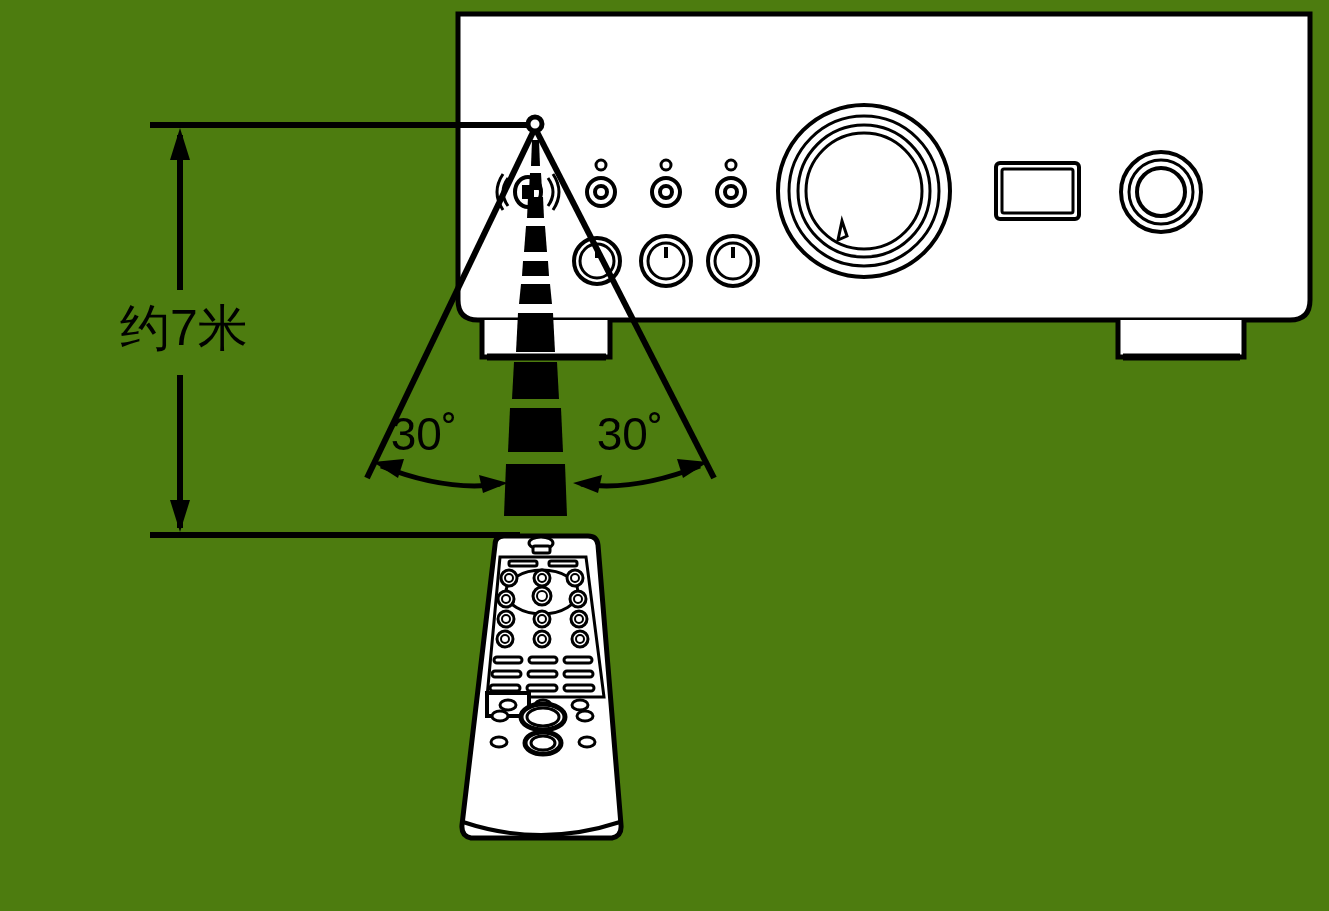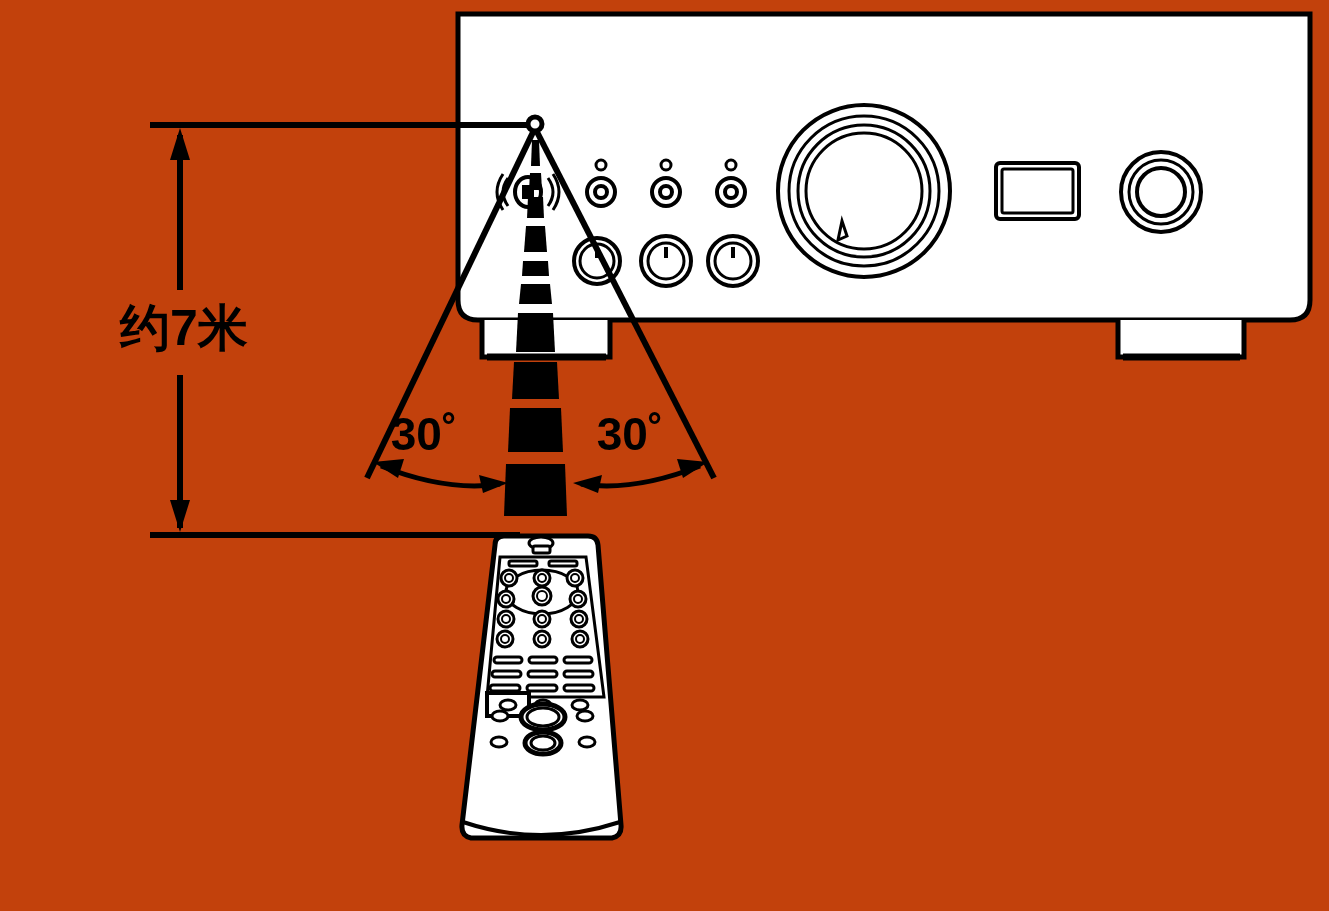--- a/index.html
+++ b/index.html
@@ -1,17 +1,17 @@
 <!DOCTYPE html>
 <html><head>
 <meta charset="utf-8">
 <style>
   html,body{margin:0;padding:0;background:#ffffff;}
   body{width:1329px;height:911px;font-family:"Liberation Sans",sans-serif;overflow:hidden;}
-  #stage{position:relative;width:1329px;height:911px;background:#c2410c;font-weight:bold;}
+  #stage{position:relative;width:1329px;height:911px;background:#4d7c0f;}
   svg{display:block;}
   .lbl{font-family:"Liberation Sans",sans-serif;fill:#000;}
   .dim-label{font-size:50px;}
   .ang-label{font-size:46px;}
 </style>
 </head>
 <body>
 
 <div id="stage">
 <svg width="1329" height="911" viewBox="0 0 1329 911">

